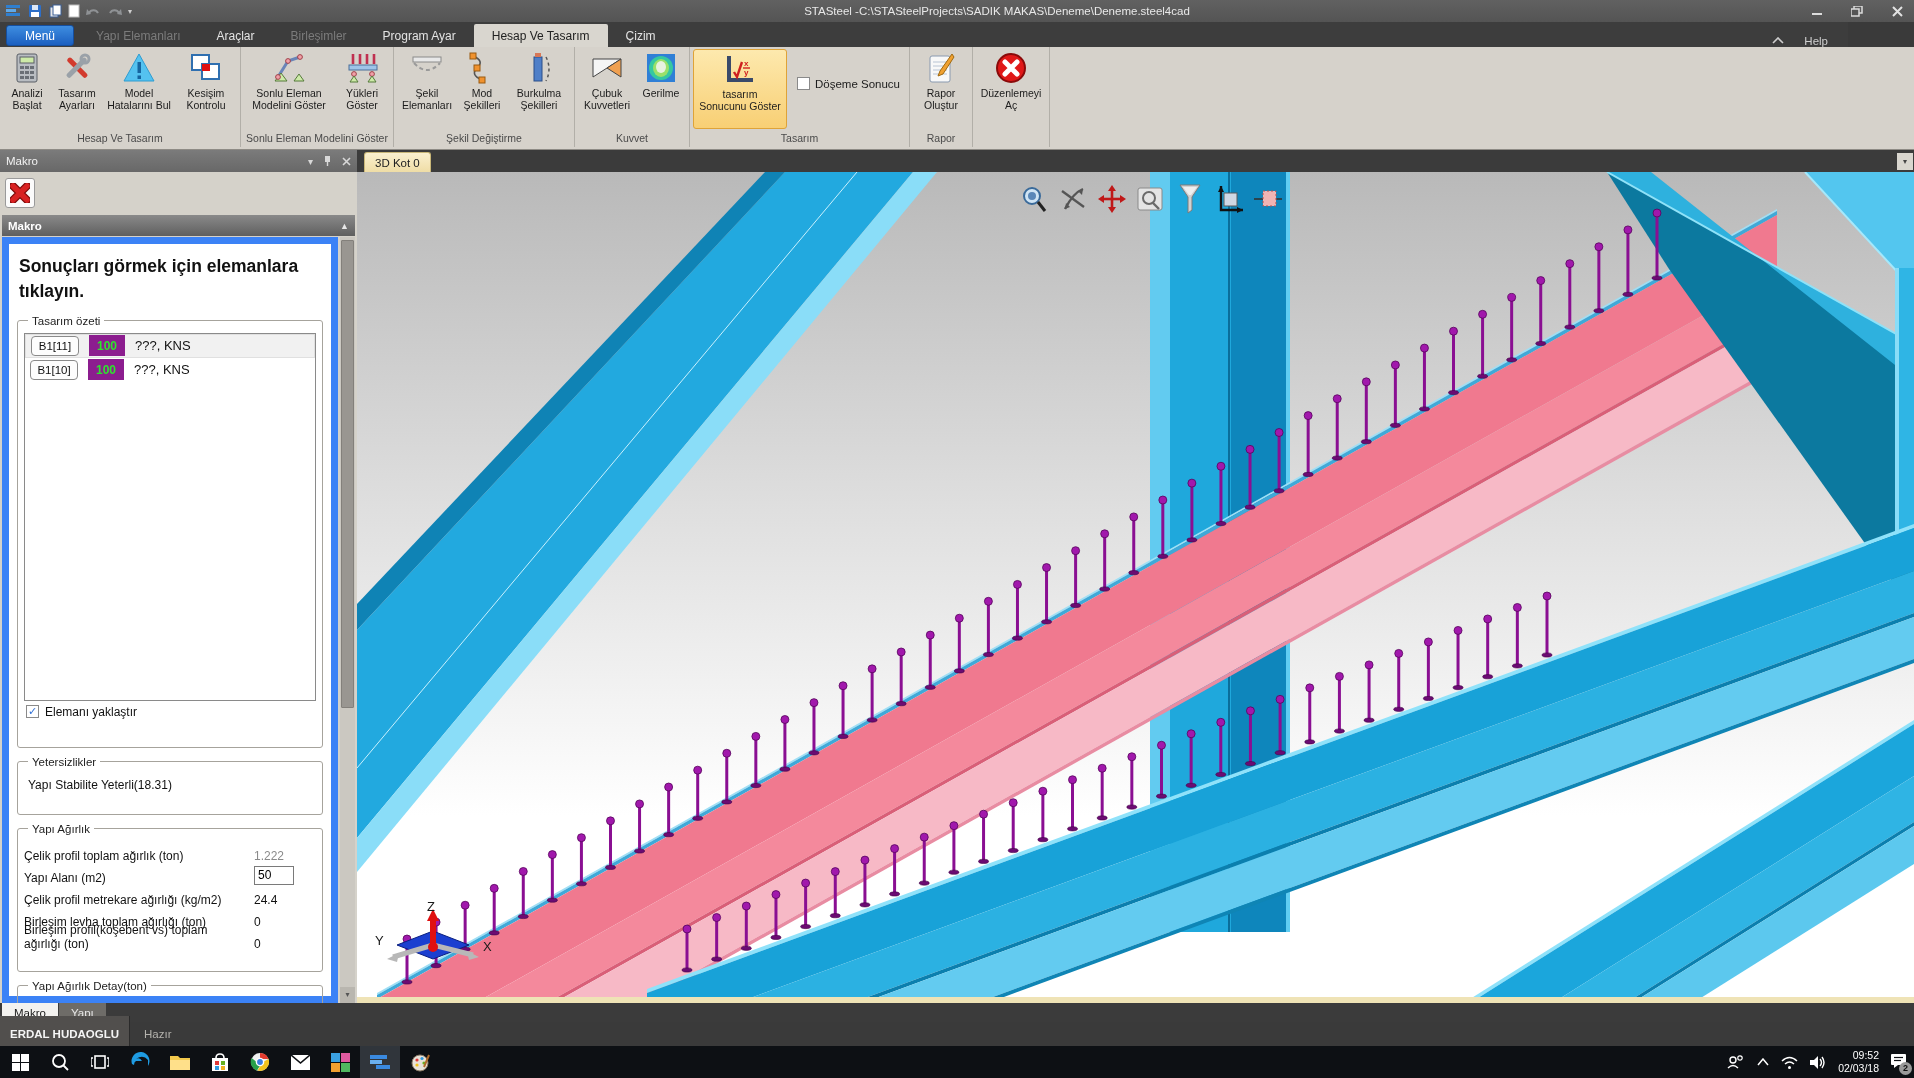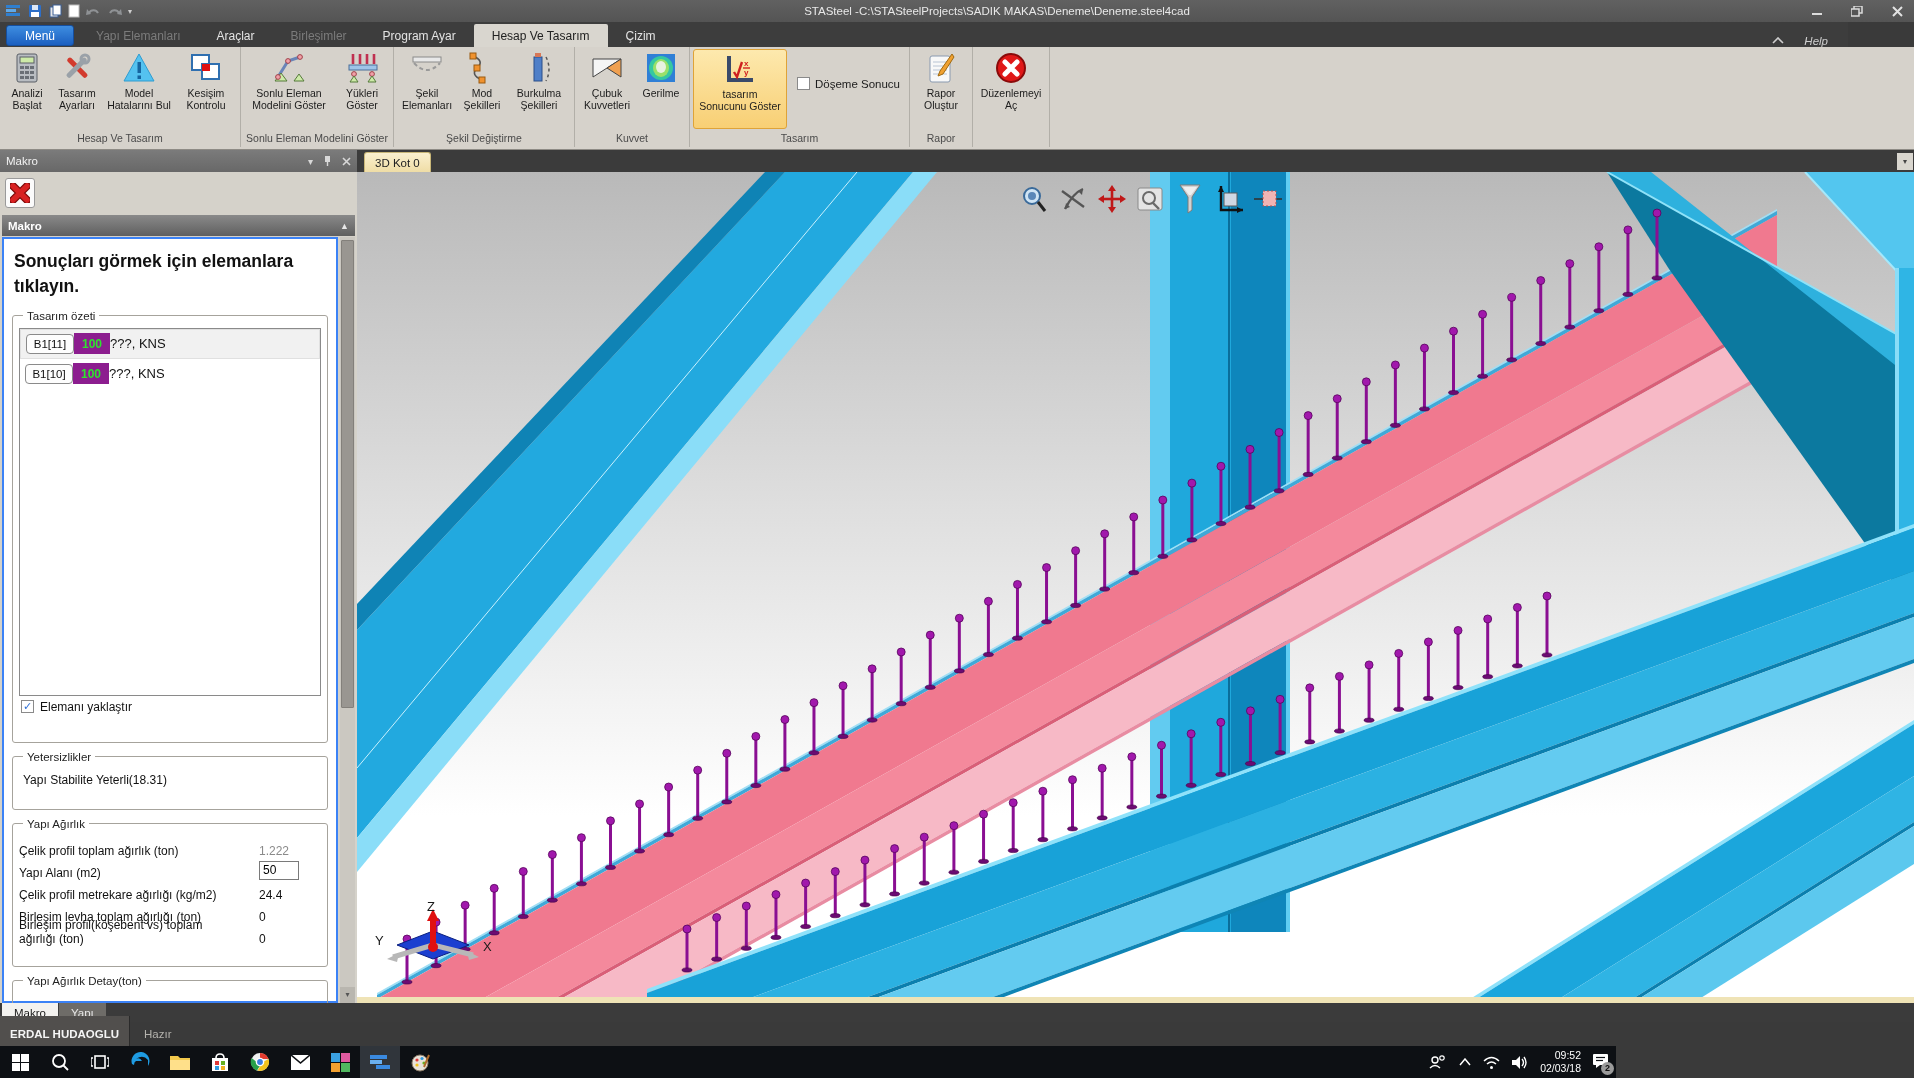--- a/index.html
+++ b/index.html
@@ -18,21 +18,21 @@
 
   
   .menubar { position:absolute; left:0; top:22px; width:1848px; height:25px;
     background:#3d3d3d; display:flex; align-items:flex-end; }
   .mtab { height:23px; padding:0 18px; display:flex; align-items:center;
     color:#e3e3e3; font-size:12px; }
   .mtab.blue { background:linear-gradient(#3e8de0,#1b5fc0); border:1px solid #154e9e;
     border-radius:3px; margin:0 4px 1px 6px; height:21px; color:#fff; }
   .mtab.disabled { color:#7b7b7b; }
   .mtab.selected { background:#d9d6cf; color:#222; border-radius:2px 2px 0 0; }
-  .menu-right { margin-left:auto; display:flex; align-items:center; gap:20px; padding-right:20px;font-style:italic; }
+  .menu-right { margin-left:auto; display:flex; align-items:center; gap:20px; padding-right:20px; }
   .helptxt { color:#cfcfcf; font-size:11.5px; }
 
   
   .ribbon { position:absolute; left:0; top:47px; width:1914px; height:103px;
     background:#d6d2cb; border-bottom:1px solid #8e8b85; display:flex; }
   .rgroup { height:100px; border-right:1px solid #b2afa8; display:flex;
     flex-direction:column; padding:2px 3px 0 3px; }
   .rbtns { display:flex; flex:1; align-items:flex-start; }
   .rbtn { display:flex; flex-direction:column; align-items:center; padding-top:2px;
     height:78px; }
@@ -57,26 +57,26 @@
   .ptitle .picons { margin-left:auto; display:flex; gap:10px; color:#d8d8d8; font-size:10px;
     align-items:center; }
   .ptoolbar { height:42px; display:flex; align-items:center; padding-left:5px; }
   .redx-btn { width:30px; height:30px; background:#fbfbfb; border:1px solid #9a9a9a;
     border-radius:3px; display:flex; align-items:center; justify-content:center; }
   .phdr { height:21px; margin:1px 2px 0 2px; background:linear-gradient(#8a8a8a,#5f5f5f);
     color:#fff; font-weight:bold; font-size:11.5px; display:flex; align-items:center;
     padding:0 6px; }
   .phdr .chev { margin-left:auto; font-size:9px; color:#e8e8e8; }
   .pbody { position:absolute; left:2px; top:87px; width:336px; height:766px; background:#fff;
-    border:2px solid #3b82f6; padding:4px 8px 0 8px; }
+    border:7px solid #3b82f6; padding:4px 8px 0 8px; }
   .pmsg { font-size:17.5px; font-weight:600; color:#111; line-height:1.45; padding:6px 0 10px 2px; }
   fieldset { border:1px solid #a6a39c; border-radius:3px; margin-bottom:8px; padding:6px 6px 20px 6px; }
   legend { font-size:11.5px; color:#222; padding:0 4px; margin-left:4px; }
   .listbox { border:1px solid #8a8a8a; background:#fff; height:368px; overflow:hidden; }
-  .lrow { height:30px; display:flex; align-items:center; padding-left:5px; }
+  .lrow { height:24px; display:flex; align-items:center; gap:10px; padding-left:5px; }
   .lrow.sel { background:#f1f1f1; border:1px solid #e0e0e0; }
   .idbtn { width:48px; height:20px; border:1px solid #8a8a8a; border-radius:4px; background:#fdfdfd;
     font-size:11.5px; color:#111; display:flex; align-items:center; justify-content:center; }
   .ratio { width:36px; height:21px; background:#8c1d8f; color:#2ee32e; font-weight:bold;
     font-size:12px; display:flex; align-items:center; justify-content:center; }
   .ltxt { font-size:13px; color:#111; }
   .chkrow { display:flex; align-items:center; gap:6px; font-size:12px; color:#111;
     padding:4px 0 8px 2px; }
   .stabtxt { font-size:12px; color:#111; padding:4px 0 2px 4px; }
   .wrow { display:flex; align-items:flex-end; height:22px; font-size:12px; color:#111;gap:24px; }
@@ -115,21 +115,21 @@
   .triad .lab { position:absolute; font-size:13px; color:#1a1a1a; }
 
   
   .statusbar { position:absolute; left:0; top:1022px; width:1914px; height:24px; background:#3a3a3a;
     display:flex; align-items:center; }
   .userseg { height:36px; background:#514f4d; color:#f5f5f5; font-size:11.5px; font-weight:bold;
     display:flex; align-items:center; padding:0 10px; border-right:1px solid #2a2a2a; }
   .readytxt { color:#b4b2ad; font-size:11.5px; padding-left:14px; }
 
   
-  .taskbar { position:absolute; left:0; top:1046px; width:1616px; height:32px; background:#0d1014;
+  .taskbar { position:absolute; left:0; top:1046px; width:1914px; height:32px; background:#0d1014;
     display:flex; align-items:center; }
   .tbicon { width:40px; height:32px; display:flex; align-items:center; justify-content:center; }
   .tbicon.active { background:#30353b; }
   .tray { margin-left:auto; display:flex; align-items:center; gap:12px; padding-right:6px; }
   .clock { color:#fff; font-size:10.5px; text-align:right; line-height:1.25; }
   .badge { position:absolute; right:-4px; bottom:-3px; width:13px; height:13px; border-radius:50%;
     background:#9a9a9a; color:#111; font-size:9px; font-weight:bold; text-align:center;
     line-height:13px; }
   .noteicon { position:relative; }
 </style>

